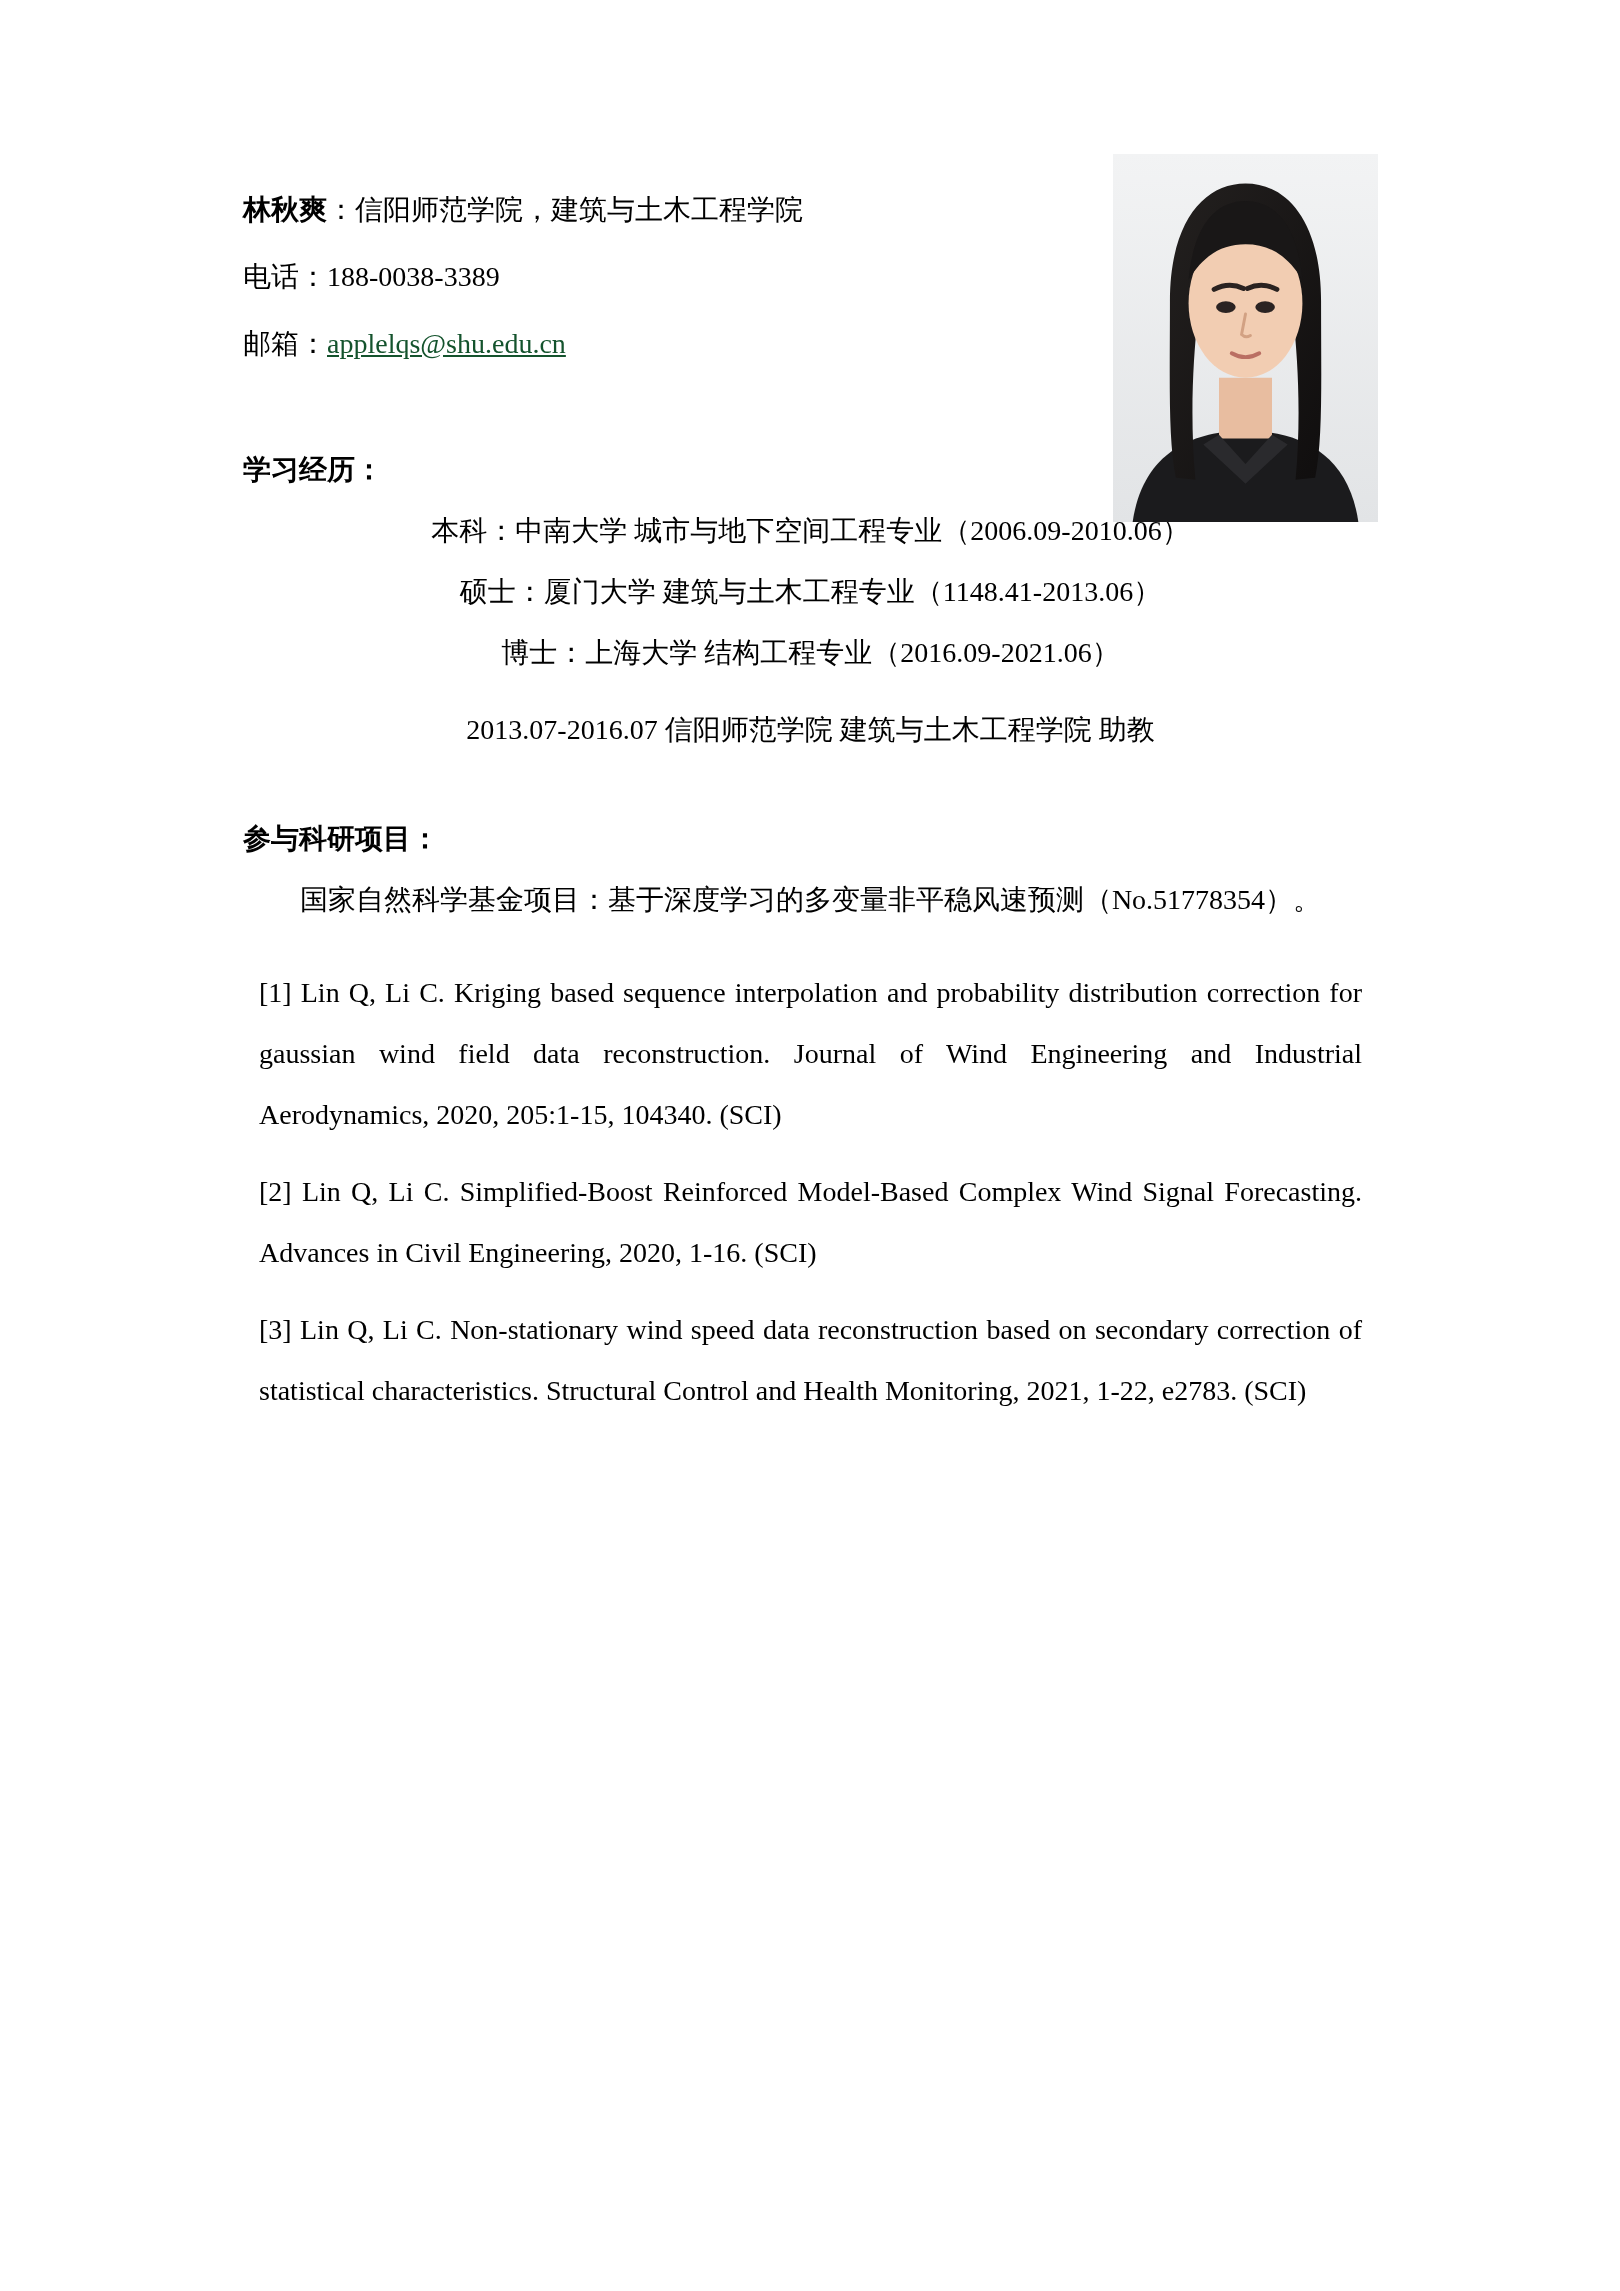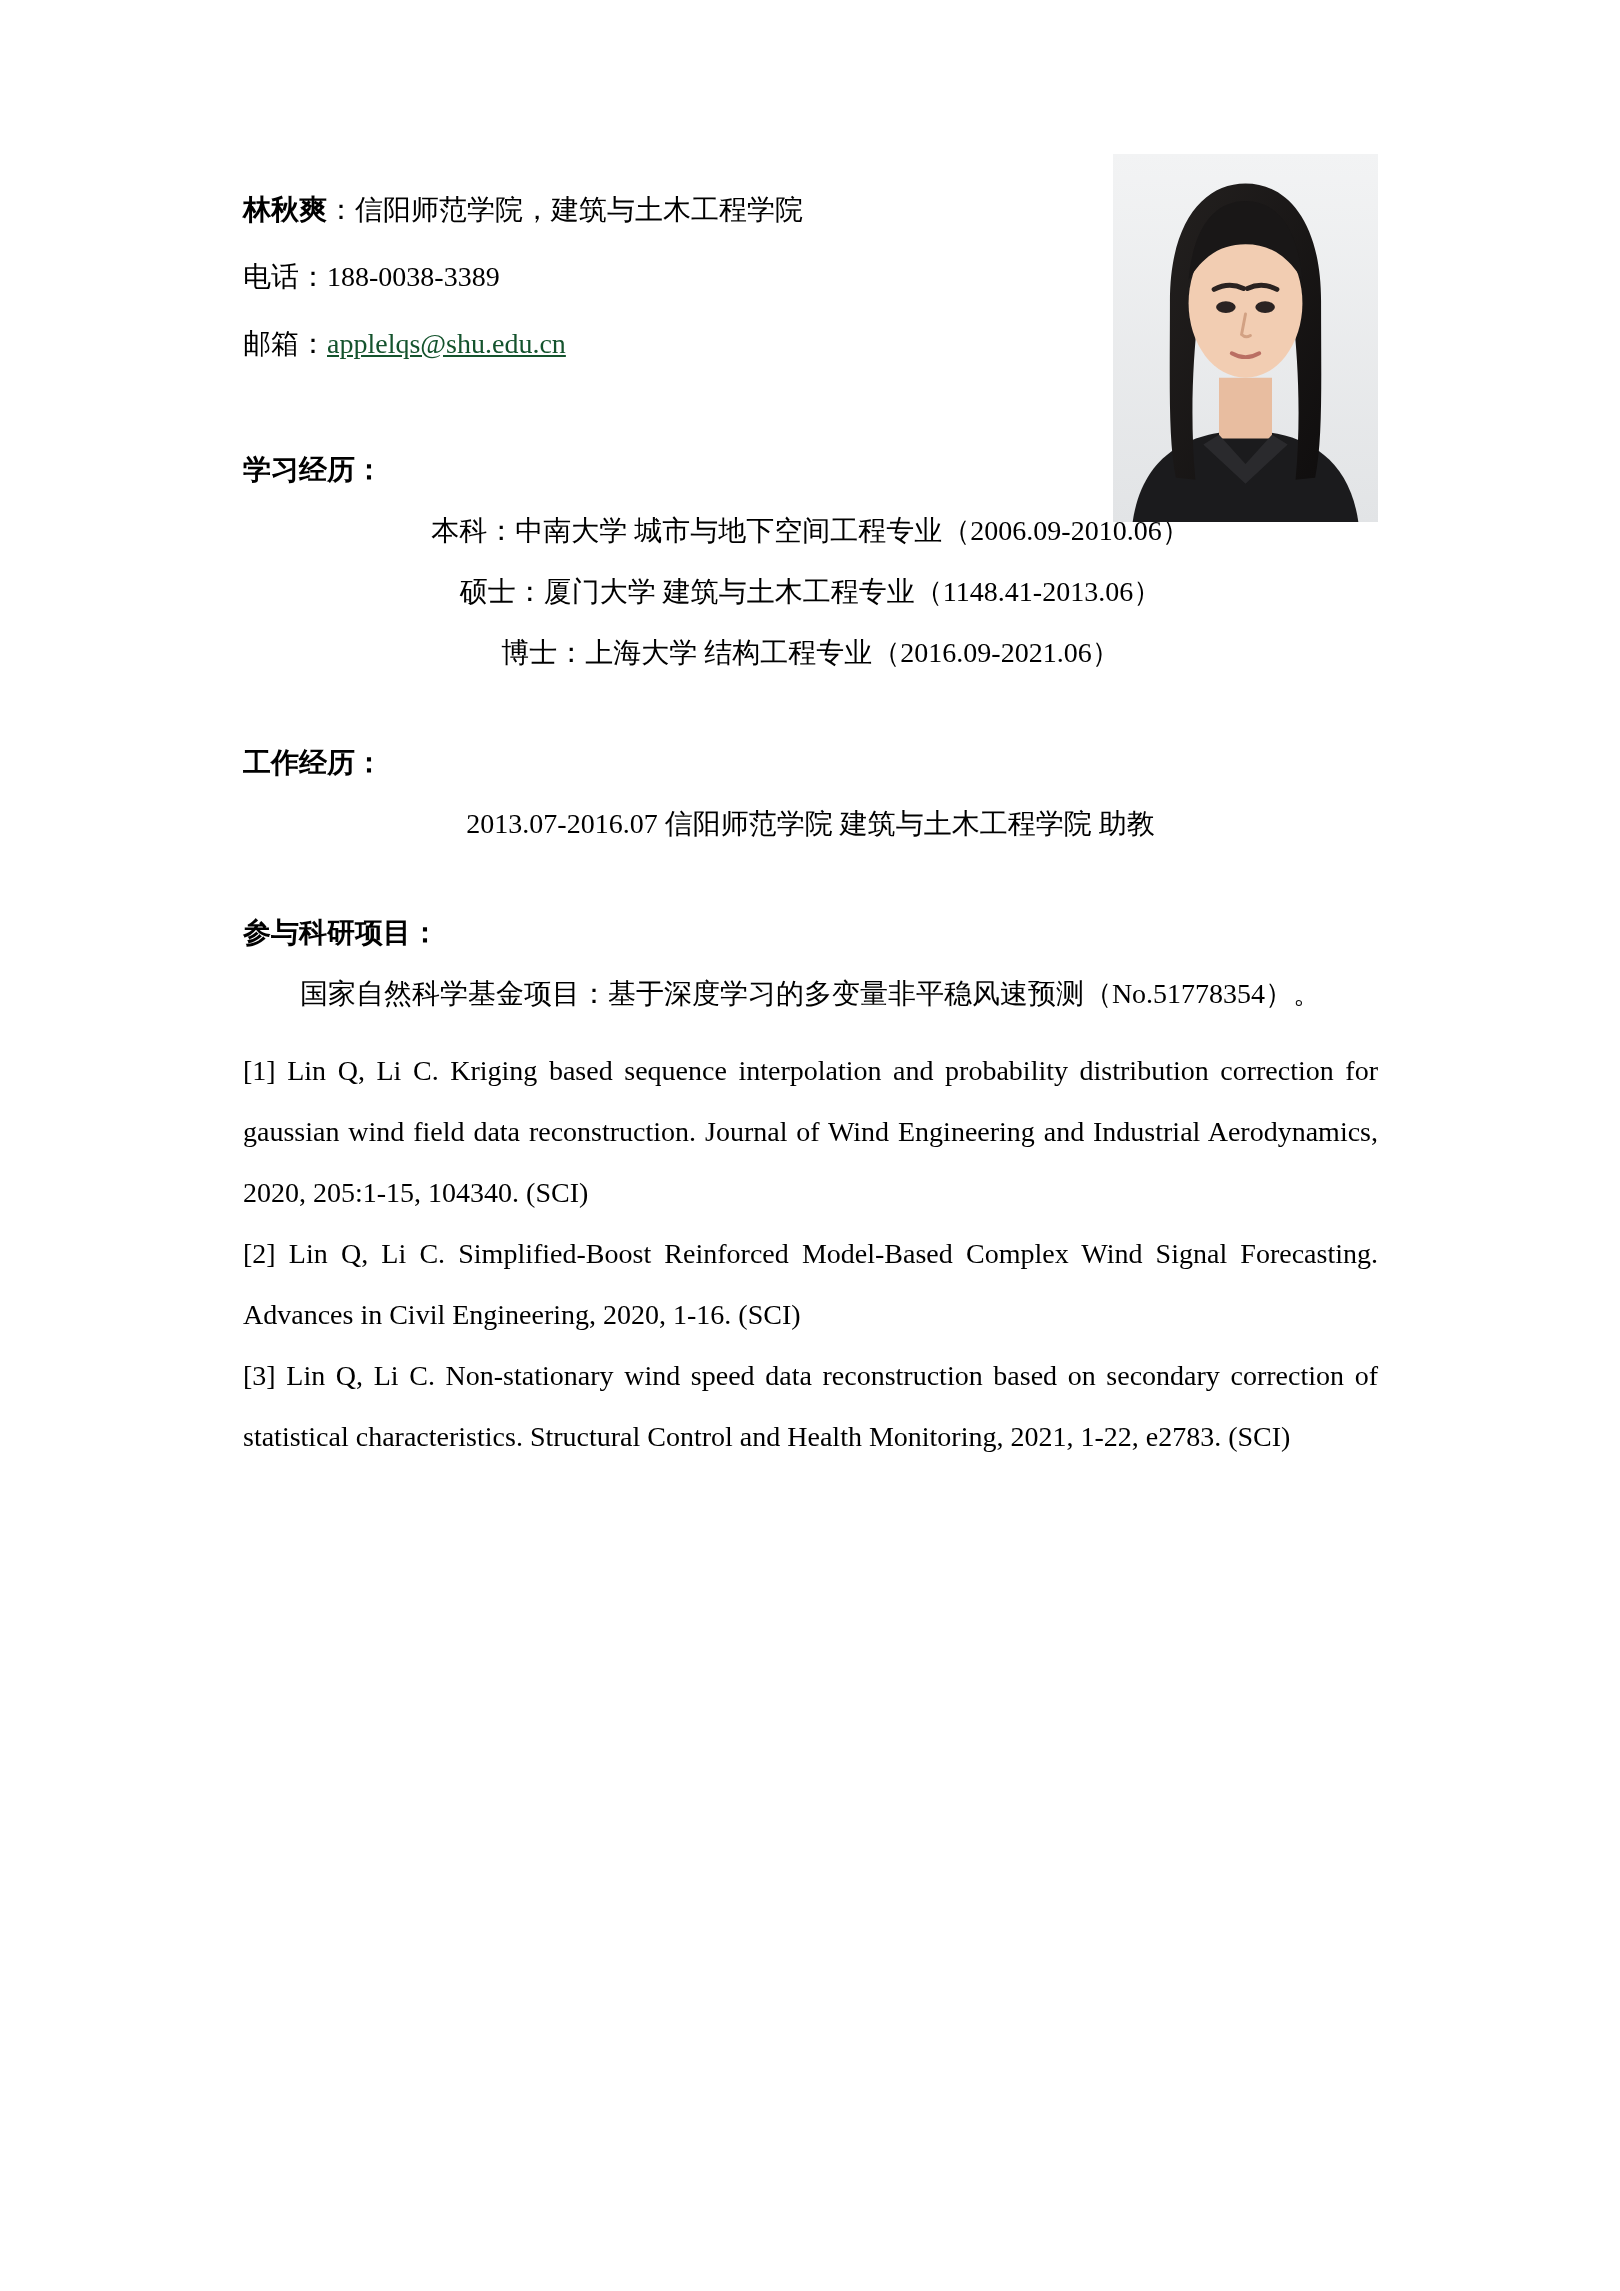--- a/index.html
+++ b/index.html
@@ -69,21 +69,21 @@
   .line {
     font-size: 28px;
     line-height: 61px;
     text-align: center;
   }
   .ref {
     font-size: 28px;
     line-height: 61px;
     text-align: justify;
     text-justify: inter-word;
-    margin: 0;
+    margin: 16px;
   }
   .gap-sm { height: 15.7px; }
   .gap-md { height: 29px; }
 </style>
 </head>
 <body>
 
 <div class="page">
   <div class="content">
 
@@ -142,21 +142,20 @@
 
     <div class="gap-md"></div>
 
     <div class="section-title">学习经历：</div>
     <div class="line">本科：中南大学 城市与地下空间工程专业（2006.09-2010.06）</div>
     <div class="line">硕士：厦门大学 建筑与土木工程专业（1148.41-2013.06）</div>
     <div class="line">博士：上海大学 结构工程专业（2016.09-2021.06）</div>
 
     <div class="gap-sm"></div>
 
-    <div class="section-title">工作经历：</div>
     <div class="line">2013.07-2016.07 信阳师范学院 建筑与土木工程学院 助教</div>
 
     <div class="gap-sm"></div>
 
     <div class="section-title">参与科研项目：</div>
     <div class="line">国家自然科学基金项目：基于深度学习的多变量非平稳风速预测（No.51778354）。</div>
 
     <div class="gap-sm"></div>
 
     <p class="ref">[1] Lin Q, Li C. Kriging based sequence interpolation and probability distribution correction for gaussian wind field data reconstruction. Journal of Wind Engineering and Industrial Aerodynamics, 2020, 205:1-15, 104340. (SCI)</p>

